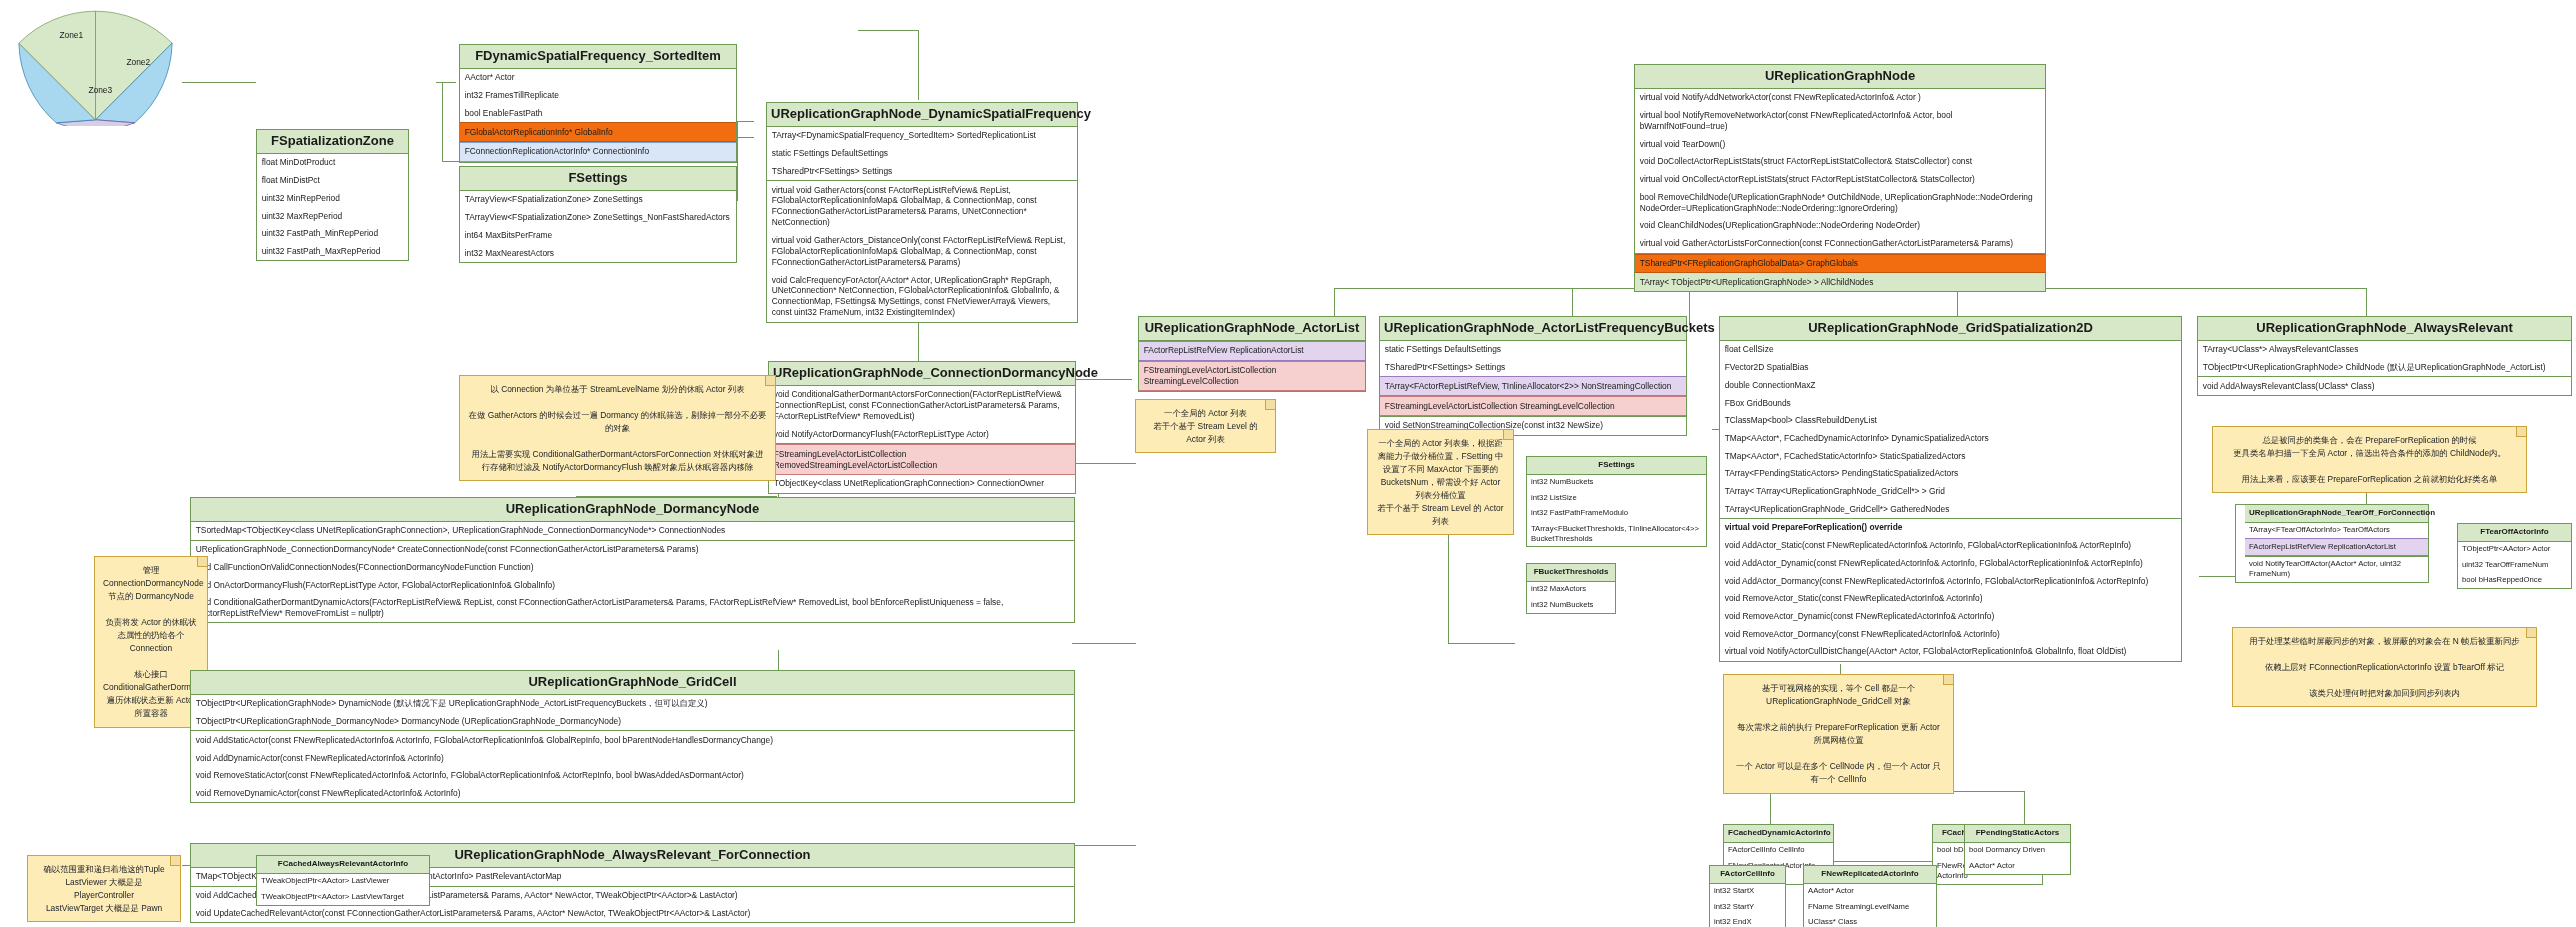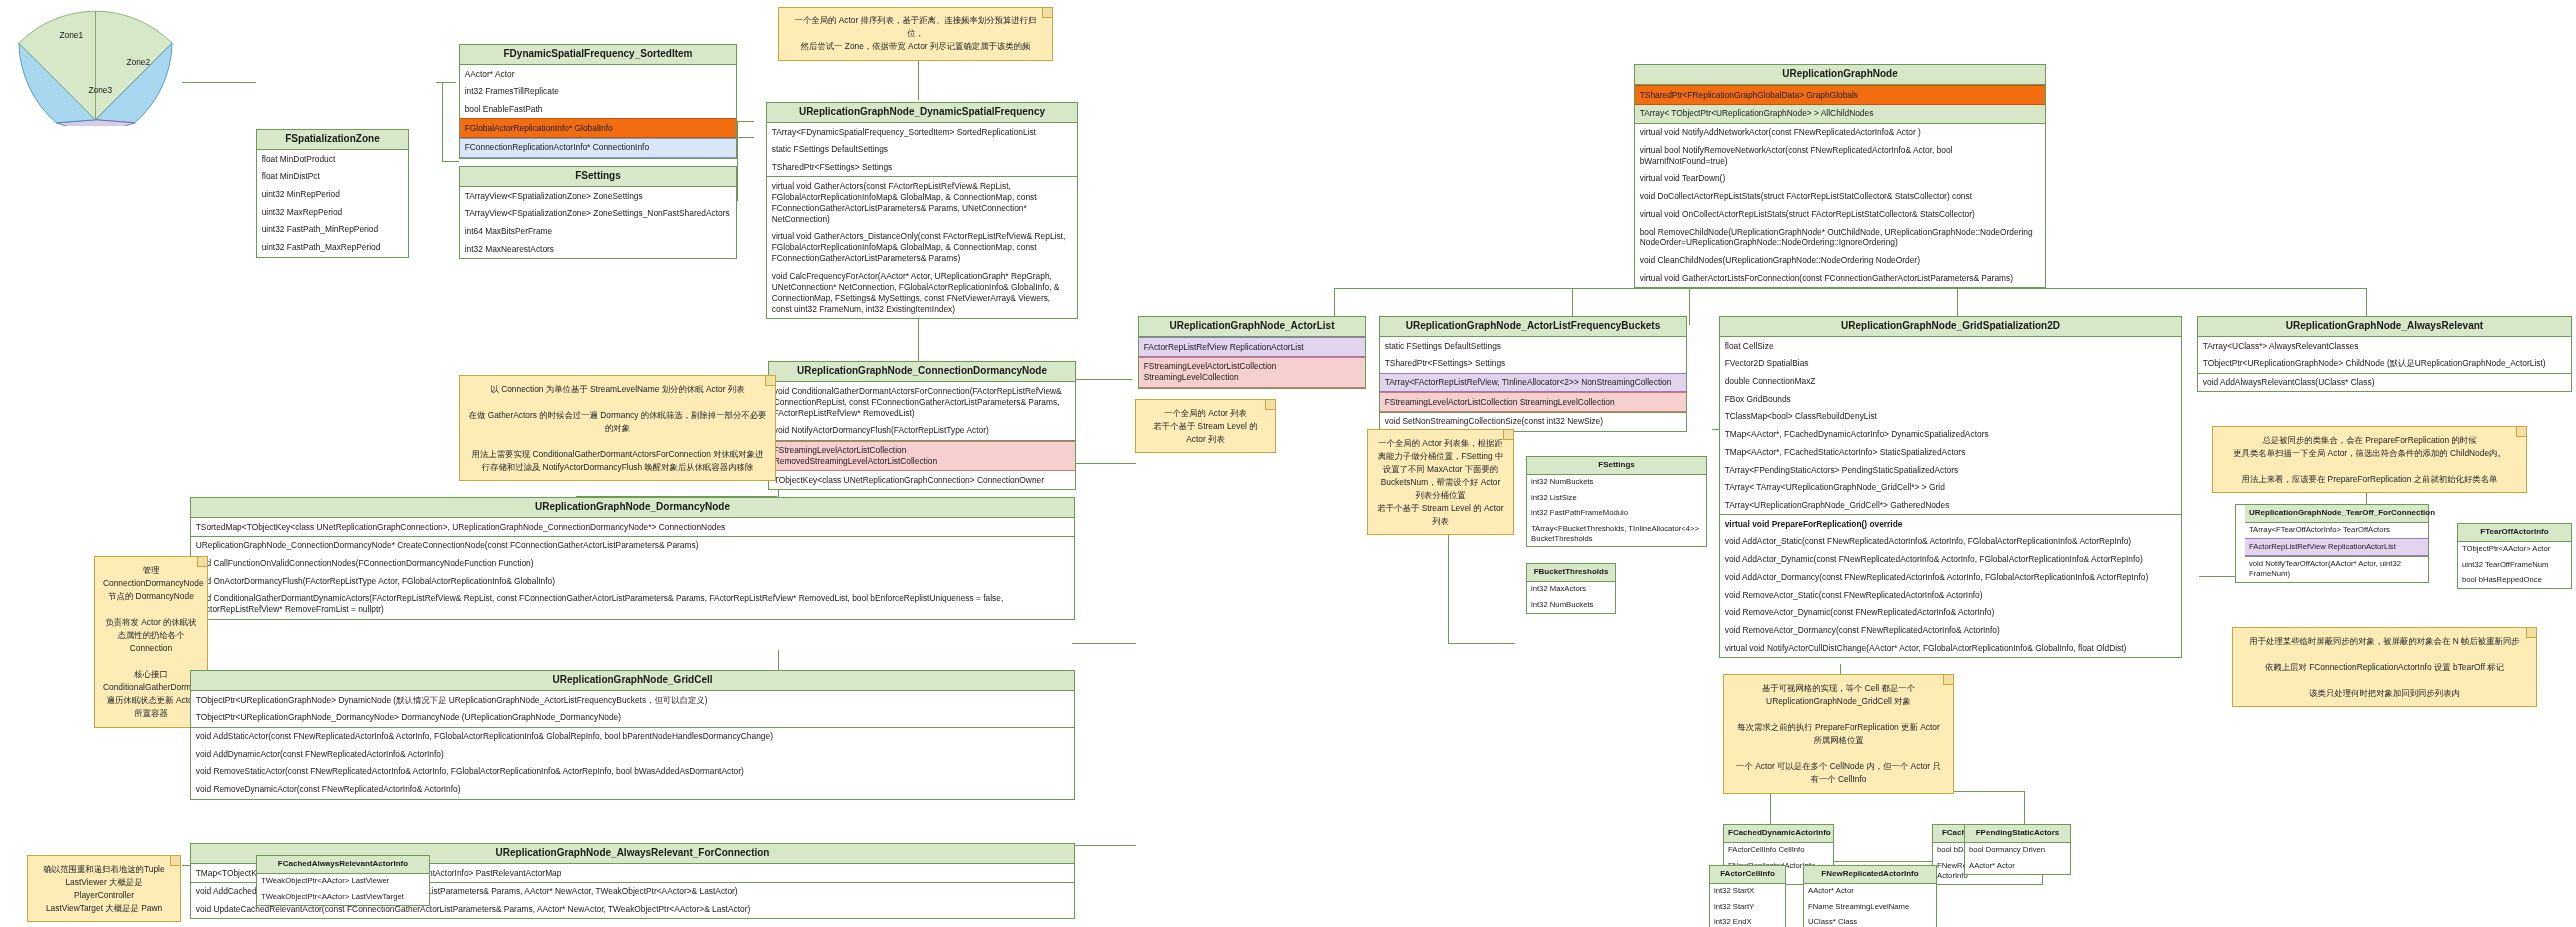--- a/index.html
+++ b/index.html
@@ -3,21 +3,21 @@
 <meta charset="utf-8">
 <style>
   html,body{margin:0;padding:0;background:#ffffff;}
   body{width:2576px;height:927px;position:relative;overflow:hidden;
        font-family:"Liberation Sans","DejaVu Sans",sans-serif;color:#1a1a1a;}
   #canvas{position:relative;width:2576px;height:927px;}
 
   
   .uml{position:absolute;border:0.7px solid #6f9a56;background:#ffffff;box-sizing:border-box;}
   .uml .title{background:#d7e8c8;border-bottom:0.7px solid #6f9a56;text-align:center;
-              font-weight:bold;font-size:10px;padding:3.4px 4px;line-height:1.25;}
+              font-weight:bold;font-size:13px;padding:3.4px 4px;line-height:1.25;}
   .uml .sec{border-bottom:0.7px solid #6f9a56;}
   .uml .sec:last-child{border-bottom:none;}
   .uml .row{padding:3.4px 4.7px;font-size:8.4px;line-height:1.3;}
   .uml .row.hl-orange{background:#f26d10;border-top:0.7px solid #c2560c;border-bottom:0.7px solid #c2560c;}
   .uml .row.hl-blue{background:#d8e6f8;border-top:0.7px solid #7b9fd0;border-bottom:0.7px solid #7b9fd0;}
   .uml .row.hl-purple{background:#e2d4ef;border-top:0.7px solid #9b7bbd;border-bottom:0.7px solid #9b7bbd;}
   .uml .row.hl-red{background:#f6cfcf;border-top:0.7px solid #c97b7b;border-bottom:0.7px solid #c97b7b;}
   .uml .row.bold{font-weight:bold;}
   .uml.small .title{font-size:8px;}
   .uml.small .row{font-size:7.7px;padding:2.7px 4px;}
@@ -136,52 +136,50 @@
   <div class="uml" style="left:459px;top:166px;width:278px;">
     <div class="title">FSettings</div>
     <div class="sec">
       <div class="row">TArrayView&lt;FSpatializationZone&gt; ZoneSettings</div>
       <div class="row">TArrayView&lt;FSpatializationZone&gt; ZoneSettings_NonFastSharedActors</div>
       <div class="row">int64 MaxBitsPerFrame</div>
       <div class="row">int32 MaxNearestActors</div>
     </div>
   </div>
 
-  <div class="note" style="left:778px;top:6.7px;width:275px;white-space:pre-line;">一个全局的 Actor 排序列表，基于距离、连接频率划分预算进行归位，
-然后尝试一 Zone，依据带宽 Actor 列尽记置确定属于该类的频</div>
 
   <div class="uml" style="left:766px;top:102px;width:312px;">
     <div class="title">UReplicationGraphNode_DynamicSpatialFrequency</div>
     <div class="sec">
       <div class="row">TArray&lt;FDynamicSpatialFrequency_SortedItem&gt; SortedReplicationList</div>
       <div class="row">static FSettings DefaultSettings</div>
       <div class="row">TSharedPtr&lt;FSettings&gt; Settings</div>
     </div>
     <div class="sec">
       <div class="row">virtual void GatherActors(const FActorRepListRefView&amp; RepList, FGlobalActorReplicationInfoMap&amp; GlobalMap, &amp; ConnectionMap, const FConnectionGatherActorListParameters&amp; Params, UNetConnection* NetConnection)</div>
       <div class="row">virtual void GatherActors_DistanceOnly(const FActorRepListRefView&amp; RepList, FGlobalActorReplicationInfoMap&amp; GlobalMap, &amp; ConnectionMap, const FConnectionGatherActorListParameters&amp; Params)</div>
       <div class="row">void CalcFrequencyForActor(AActor* Actor, UReplicationGraph* RepGraph, UNetConnection* NetConnection, FGlobalActorReplicationInfo&amp; GlobalInfo, &amp; ConnectionMap, FSettings&amp; MySettings, const FNetViewerArray&amp; Viewers, const uint32 FrameNum, int32 ExistingItemIndex)</div>
     </div>
   </div>
 
   <div class="uml" style="left:1634px;top:64px;width:412px;">
     <div class="title">UReplicationGraphNode</div>
-    <div class="sec">
-      <div class="row hl-orange">TSharedPtr&lt;FReplicationGraphGlobalData&gt; GraphGlobals</div>
-      <div class="row" style="background:#d7e8c8;">TArray&lt; TObjectPtr&lt;UReplicationGraphNode&gt; &gt; AllChildNodes</div>
-    </div>
     <div class="sec">
       <div class="row">virtual void NotifyAddNetworkActor(const FNewReplicatedActorInfo&amp; Actor )</div>
       <div class="row">virtual bool NotifyRemoveNetworkActor(const FNewReplicatedActorInfo&amp; Actor, bool bWarnIfNotFound=true)</div>
       <div class="row">virtual void TearDown()</div>
       <div class="row">void DoCollectActorRepListStats(struct FActorRepListStatCollector&amp; StatsCollector) const</div>
       <div class="row">virtual void OnCollectActorRepListStats(struct FActorRepListStatCollector&amp; StatsCollector)</div>
       <div class="row">bool RemoveChildNode(UReplicationGraphNode* OutChildNode, UReplicationGraphNode::NodeOrdering NodeOrder=UReplicationGraphNode::NodeOrdering::IgnoreOrdering)</div>
       <div class="row">void CleanChildNodes(UReplicationGraphNode::NodeOrdering NodeOrder)</div>
       <div class="row">virtual void GatherActorListsForConnection(const FConnectionGatherActorListParameters&amp; Params)</div>
+    </div>
+    <div class="sec">
+      <div class="row hl-orange">TSharedPtr&lt;FReplicationGraphGlobalData&gt; GraphGlobals</div>
+      <div class="row" style="background:#d7e8c8;">TArray&lt; TObjectPtr&lt;UReplicationGraphNode&gt; &gt; AllChildNodes</div>
     </div>
   </div>
 
   <div class="uml" style="left:1138px;top:316px;width:228px;">
     <div class="title">UReplicationGraphNode_ActorList</div>
     <div class="sec">
       <div class="row hl-purple">FActorRepListRefView ReplicationActorList</div>
       <div class="row hl-red">FStreamingLevelActorListCollection StreamingLevelCollection</div>
     </div>
   </div>

